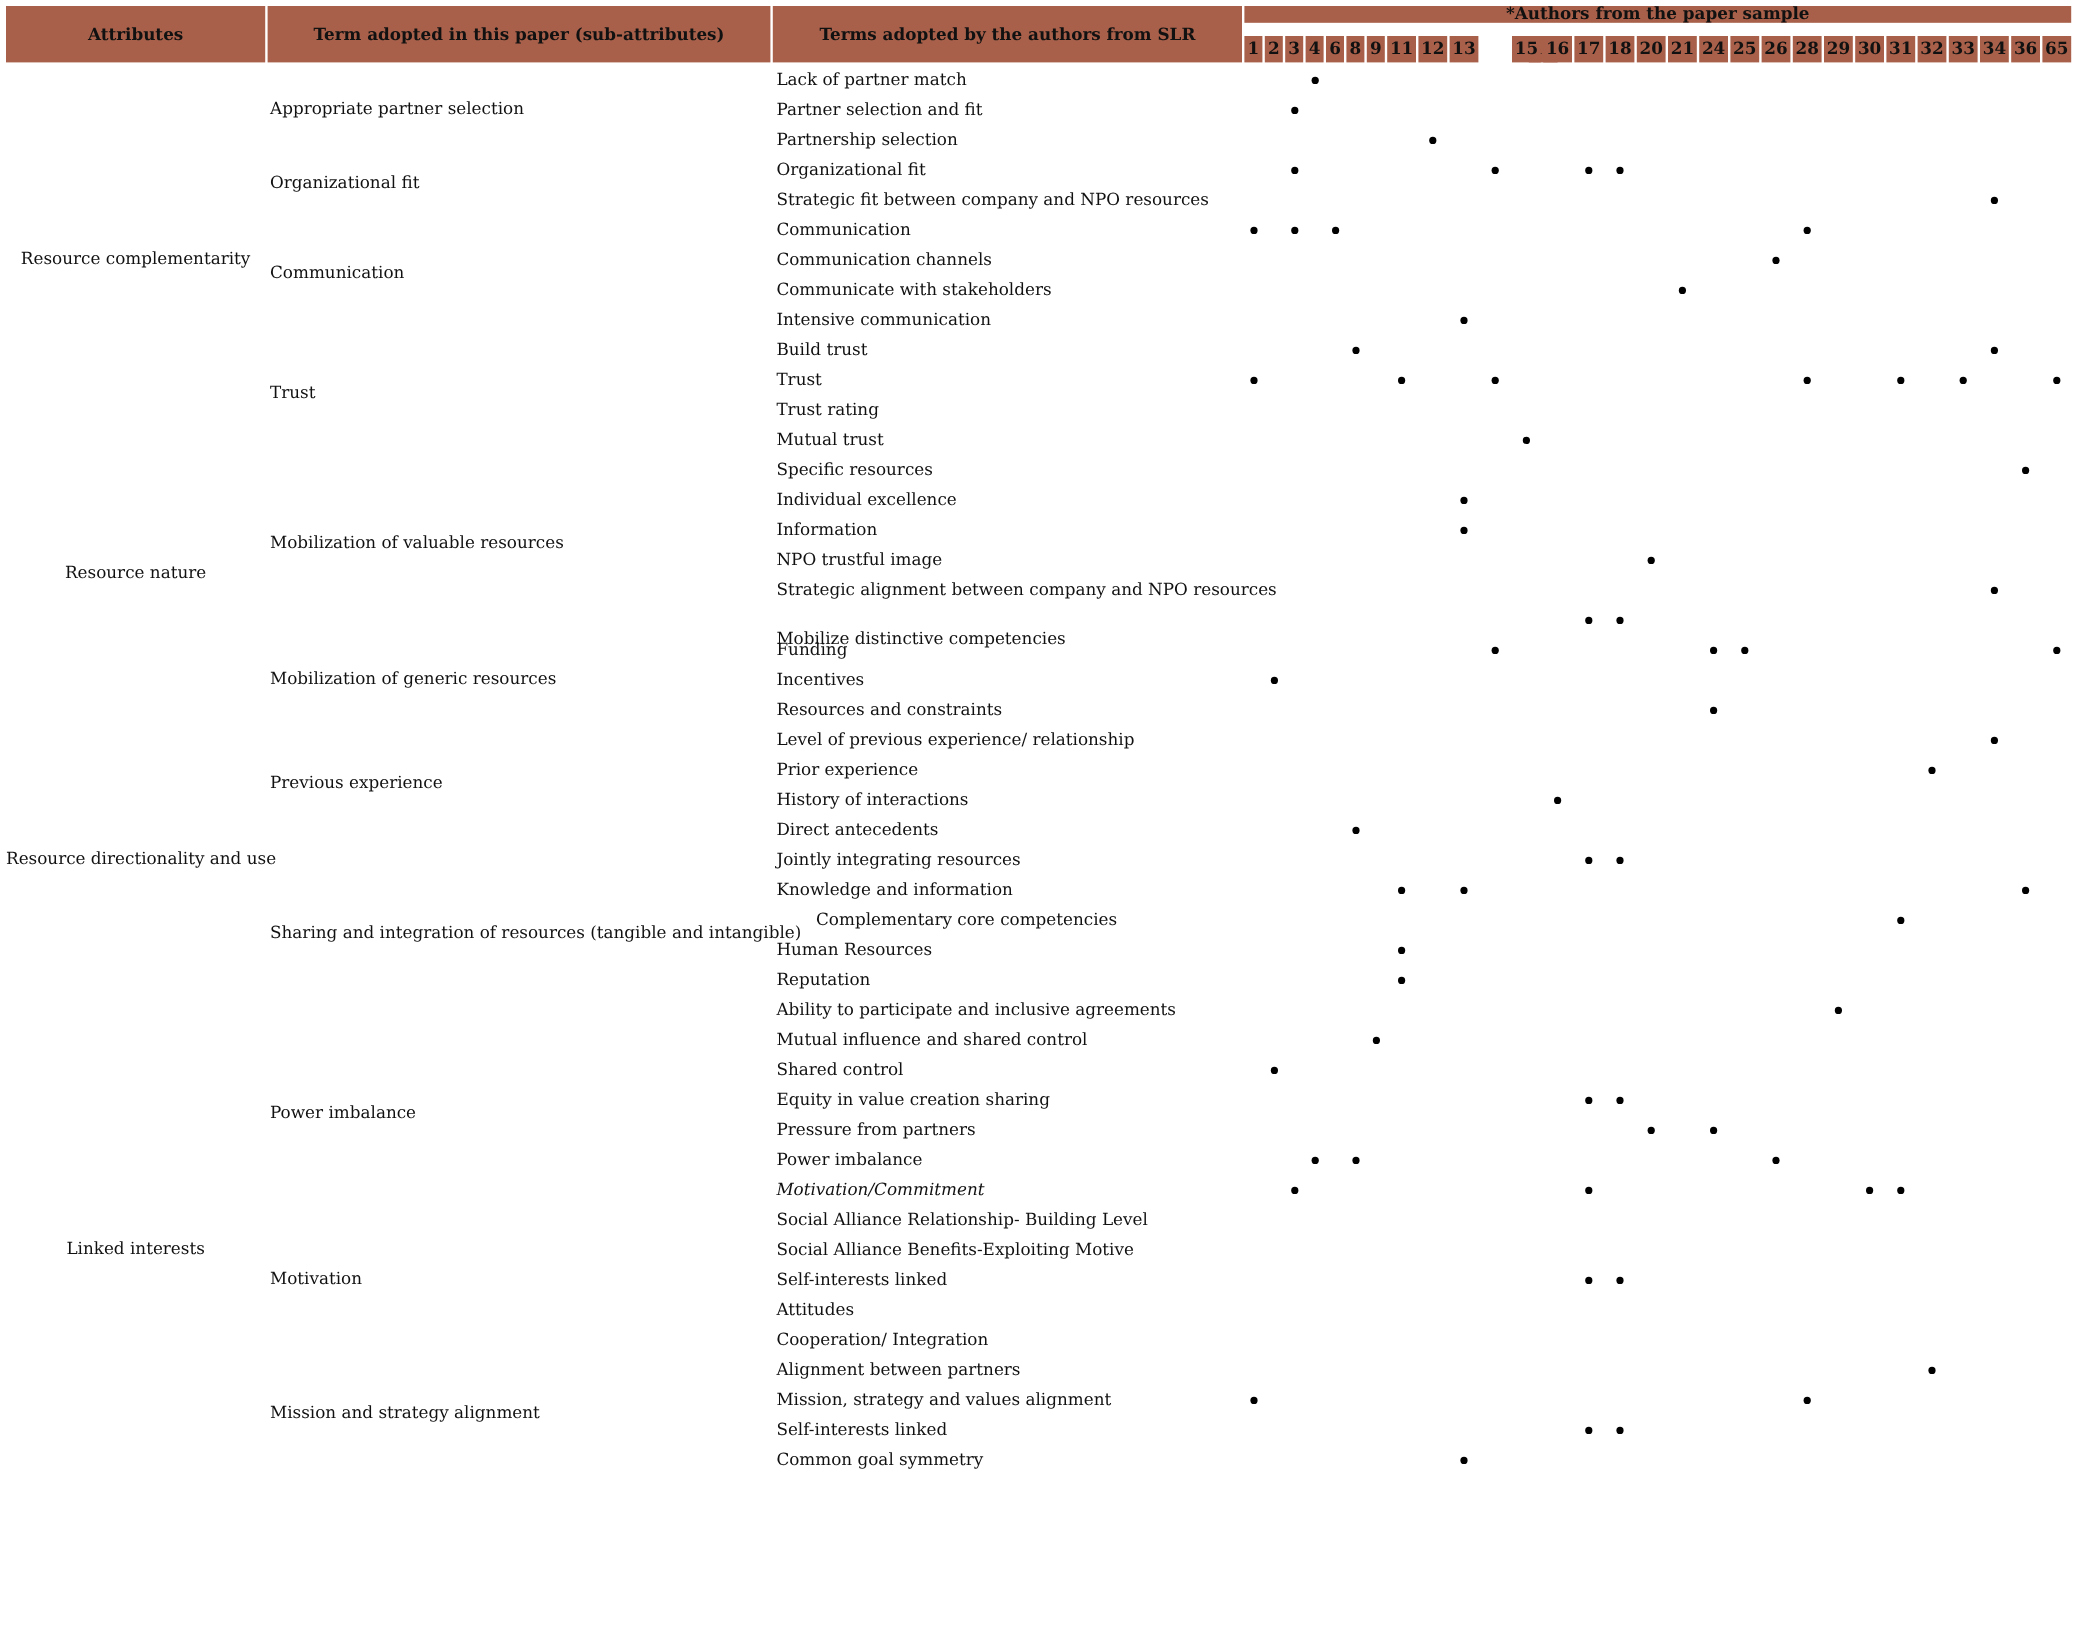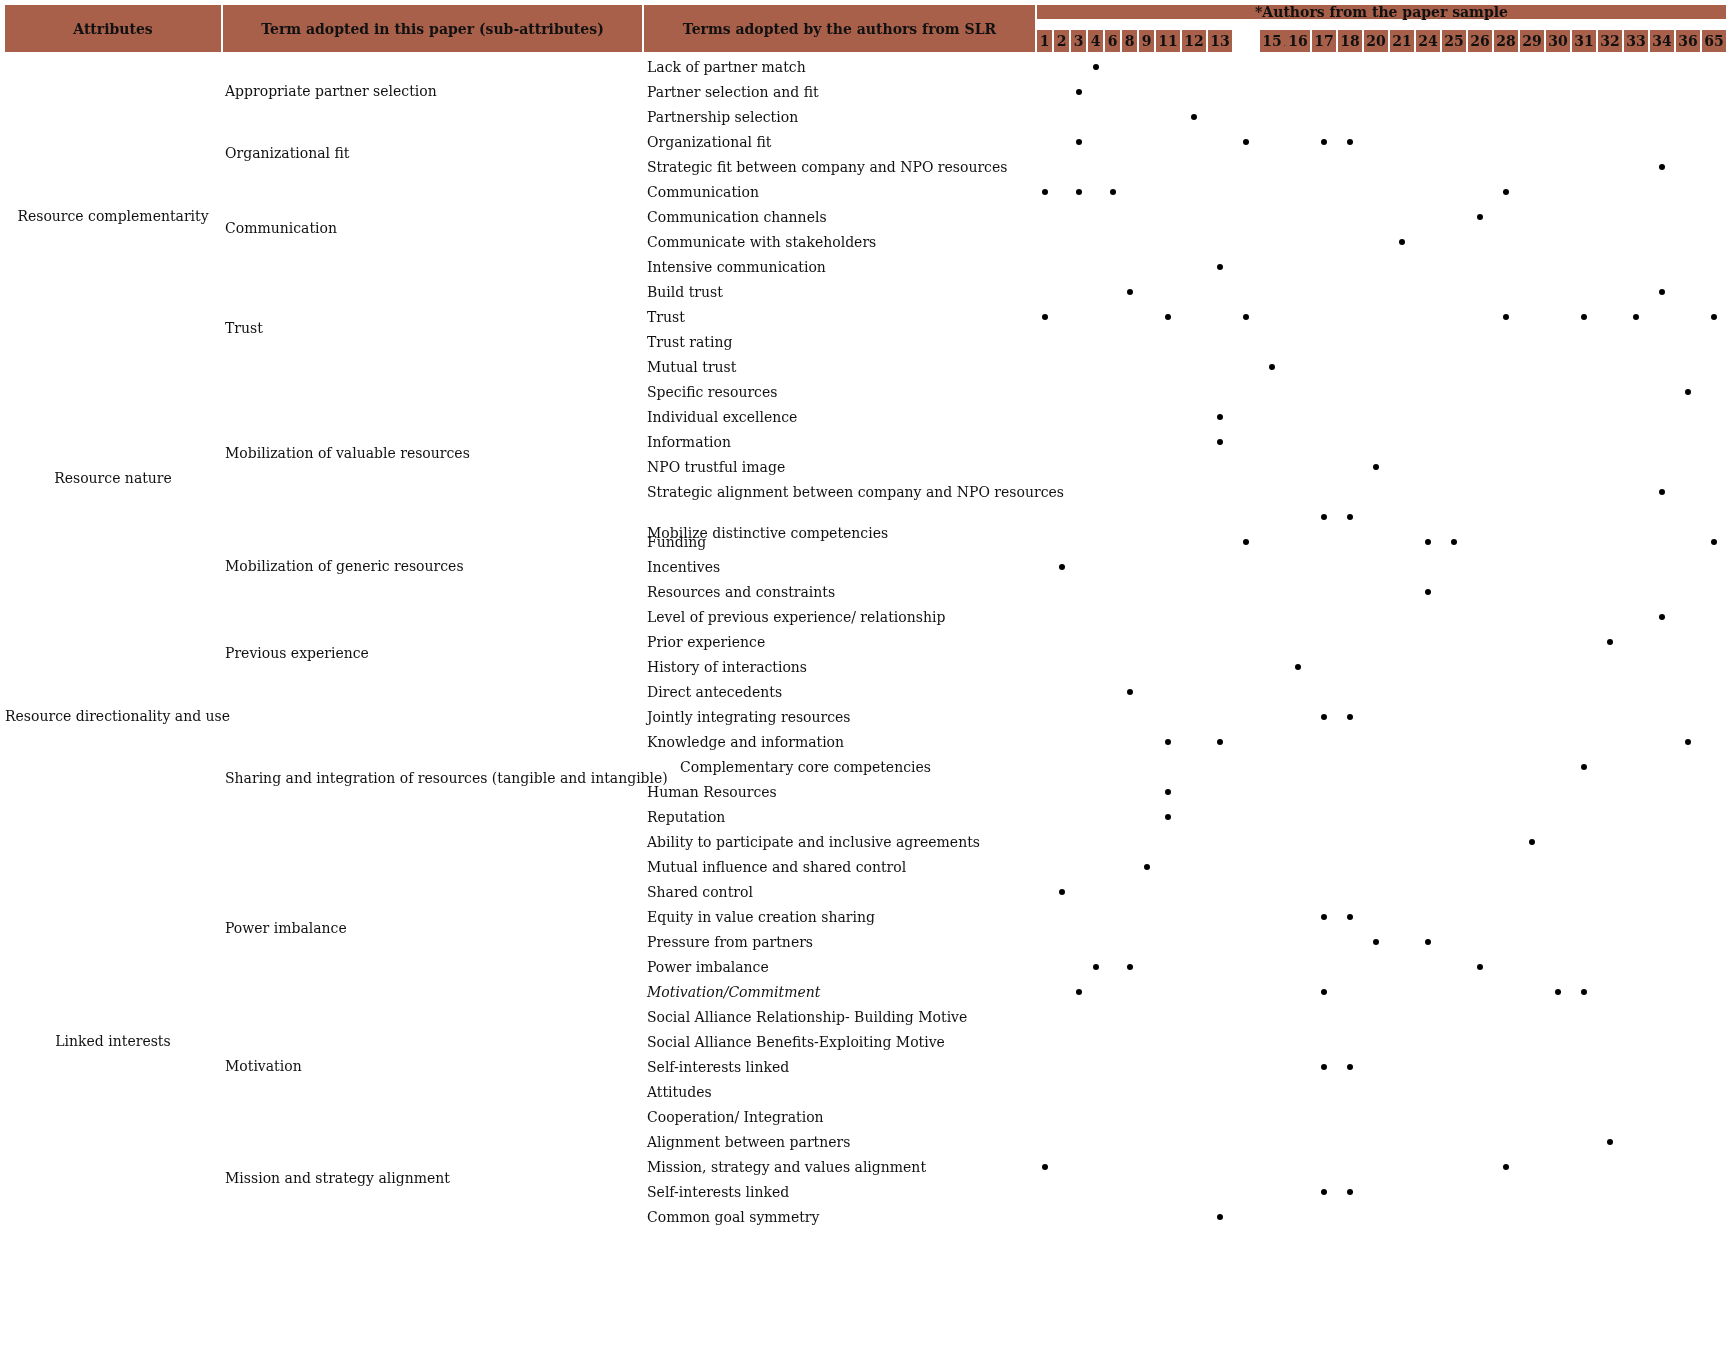--- a/index.html
+++ b/index.html
@@ -148,21 +148,21 @@
       <div class="dot" style="left: 1425px; top: 939px;"></div>
       <div class="cell" style="left: 647px; top: 955px;">Power imbalance</div>
       <div class="dot" style="left: 1092.5px; top: 964px;"></div>
       <div class="dot" style="left: 1126.5px; top: 964px;"></div>
       <div class="dot" style="left: 1477px; top: 964px;"></div>
       <div class="cell" style="left: 647px; top: 980px; font-style: italic;">Motivation/Commitment</div>
       <div class="dot" style="left: 1075.5px; top: 989px;"></div>
       <div class="dot" style="left: 1321px; top: 989px;"></div>
       <div class="dot" style="left: 1555px; top: 989px;"></div>
       <div class="dot" style="left: 1581px; top: 989px;"></div>
-      <div class="cell" style="left: 647px; top: 1005px;">Social Alliance Relationship- Building Motive</div>
+      <div class="cell" style="left: 647px; top: 1005px;">Social Alliance Relationship- Building Level</div>
       <div class="cell" style="left: 647px; top: 1030px;">Social Alliance Benefits-Exploiting Motive</div>
       <div class="cell" style="left: 647px; top: 1055px;">Self-interests linked</div>
       <div class="dot" style="left: 1321px; top: 1064px;"></div>
       <div class="dot" style="left: 1347px; top: 1064px;"></div>
       <div class="cell" style="left: 647px; top: 1080px;">Attitudes</div>
       <div class="cell" style="left: 647px; top: 1105px;">Cooperation/ Integration</div>
       <div class="cell" style="left: 647px; top: 1130px;">Alignment between partners</div>
       <div class="dot" style="left: 1607px; top: 1139px;"></div>
       <div class="cell" style="left: 647px; top: 1155px;">Mission, strategy and values alignment</div>
       <div class="dot" style="left: 1041.5px; top: 1164px;"></div>

